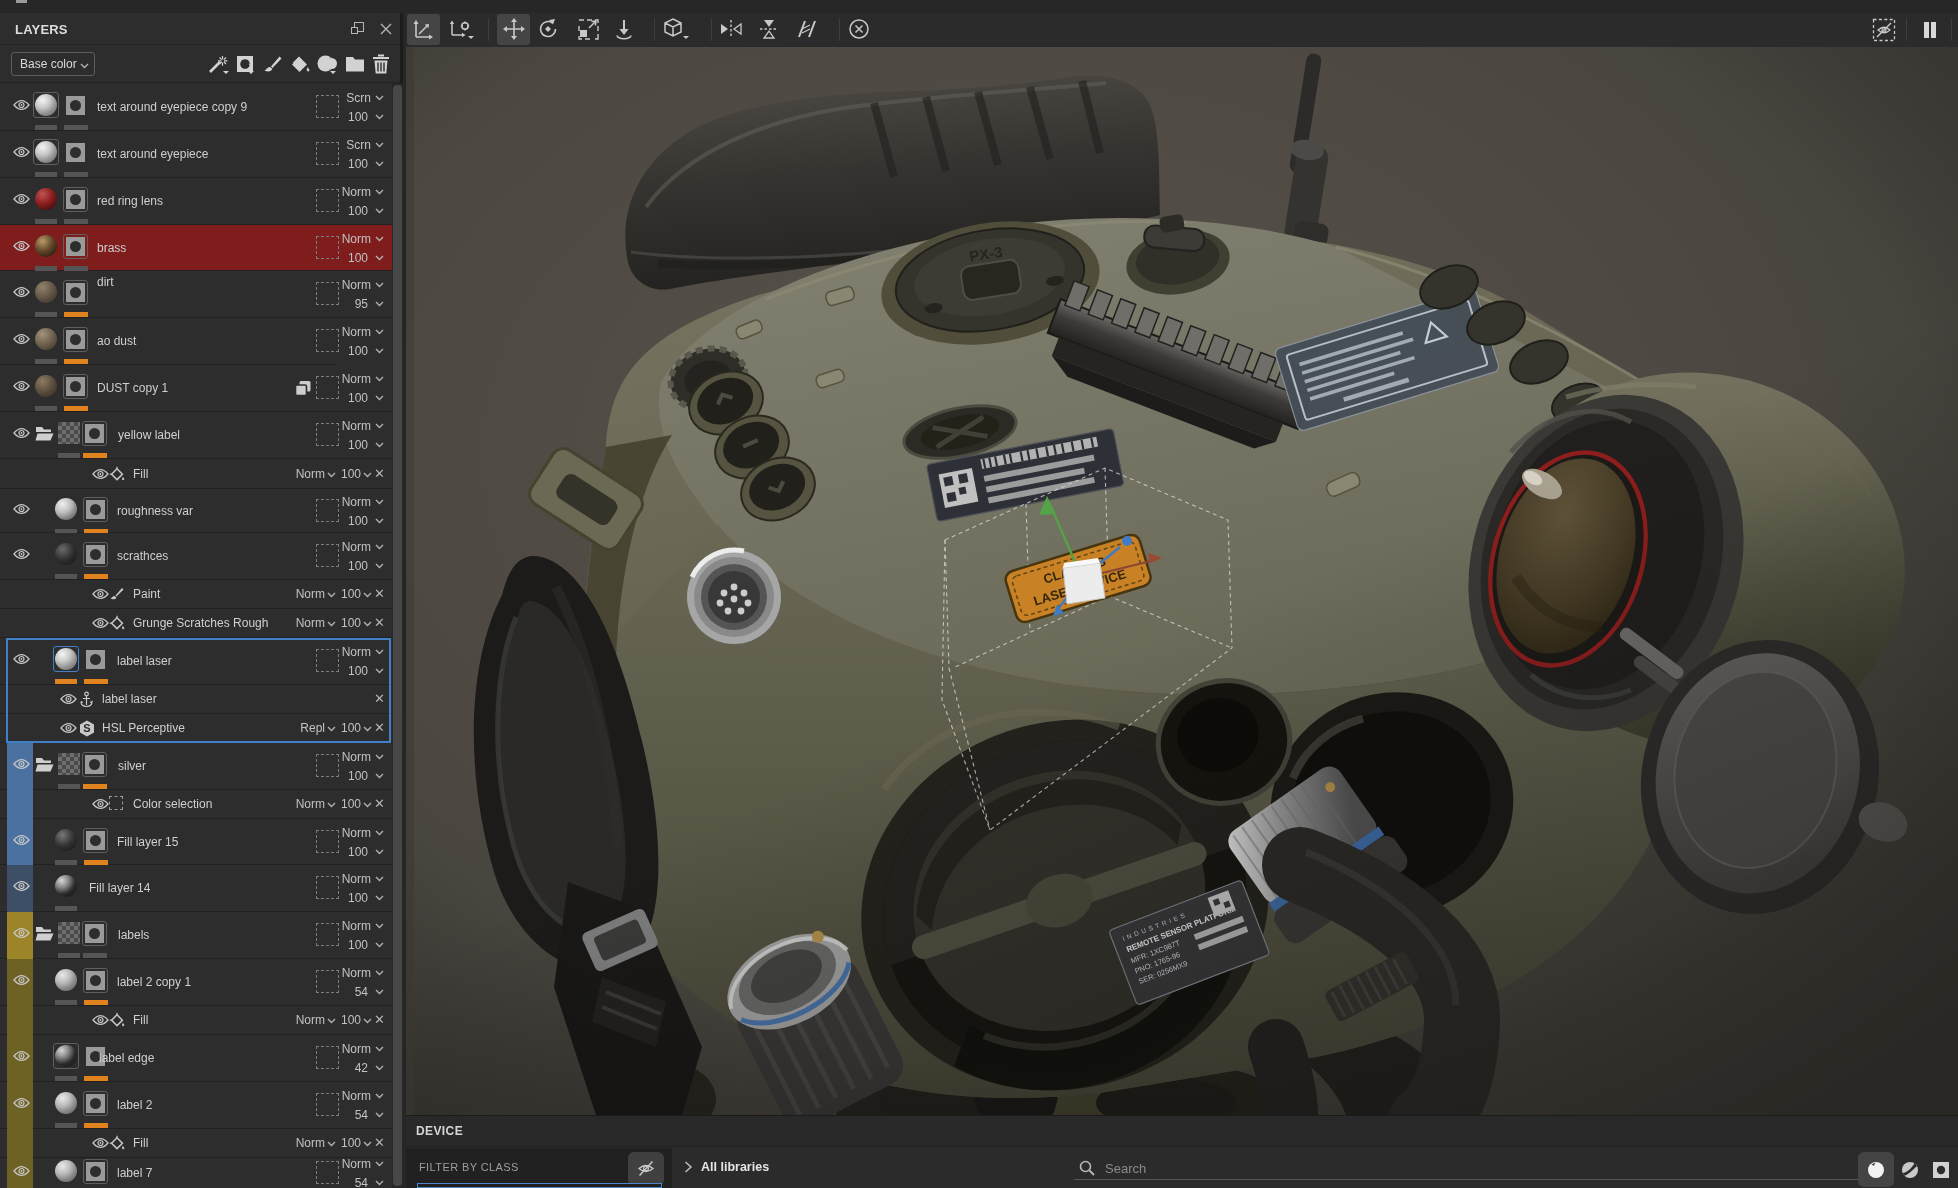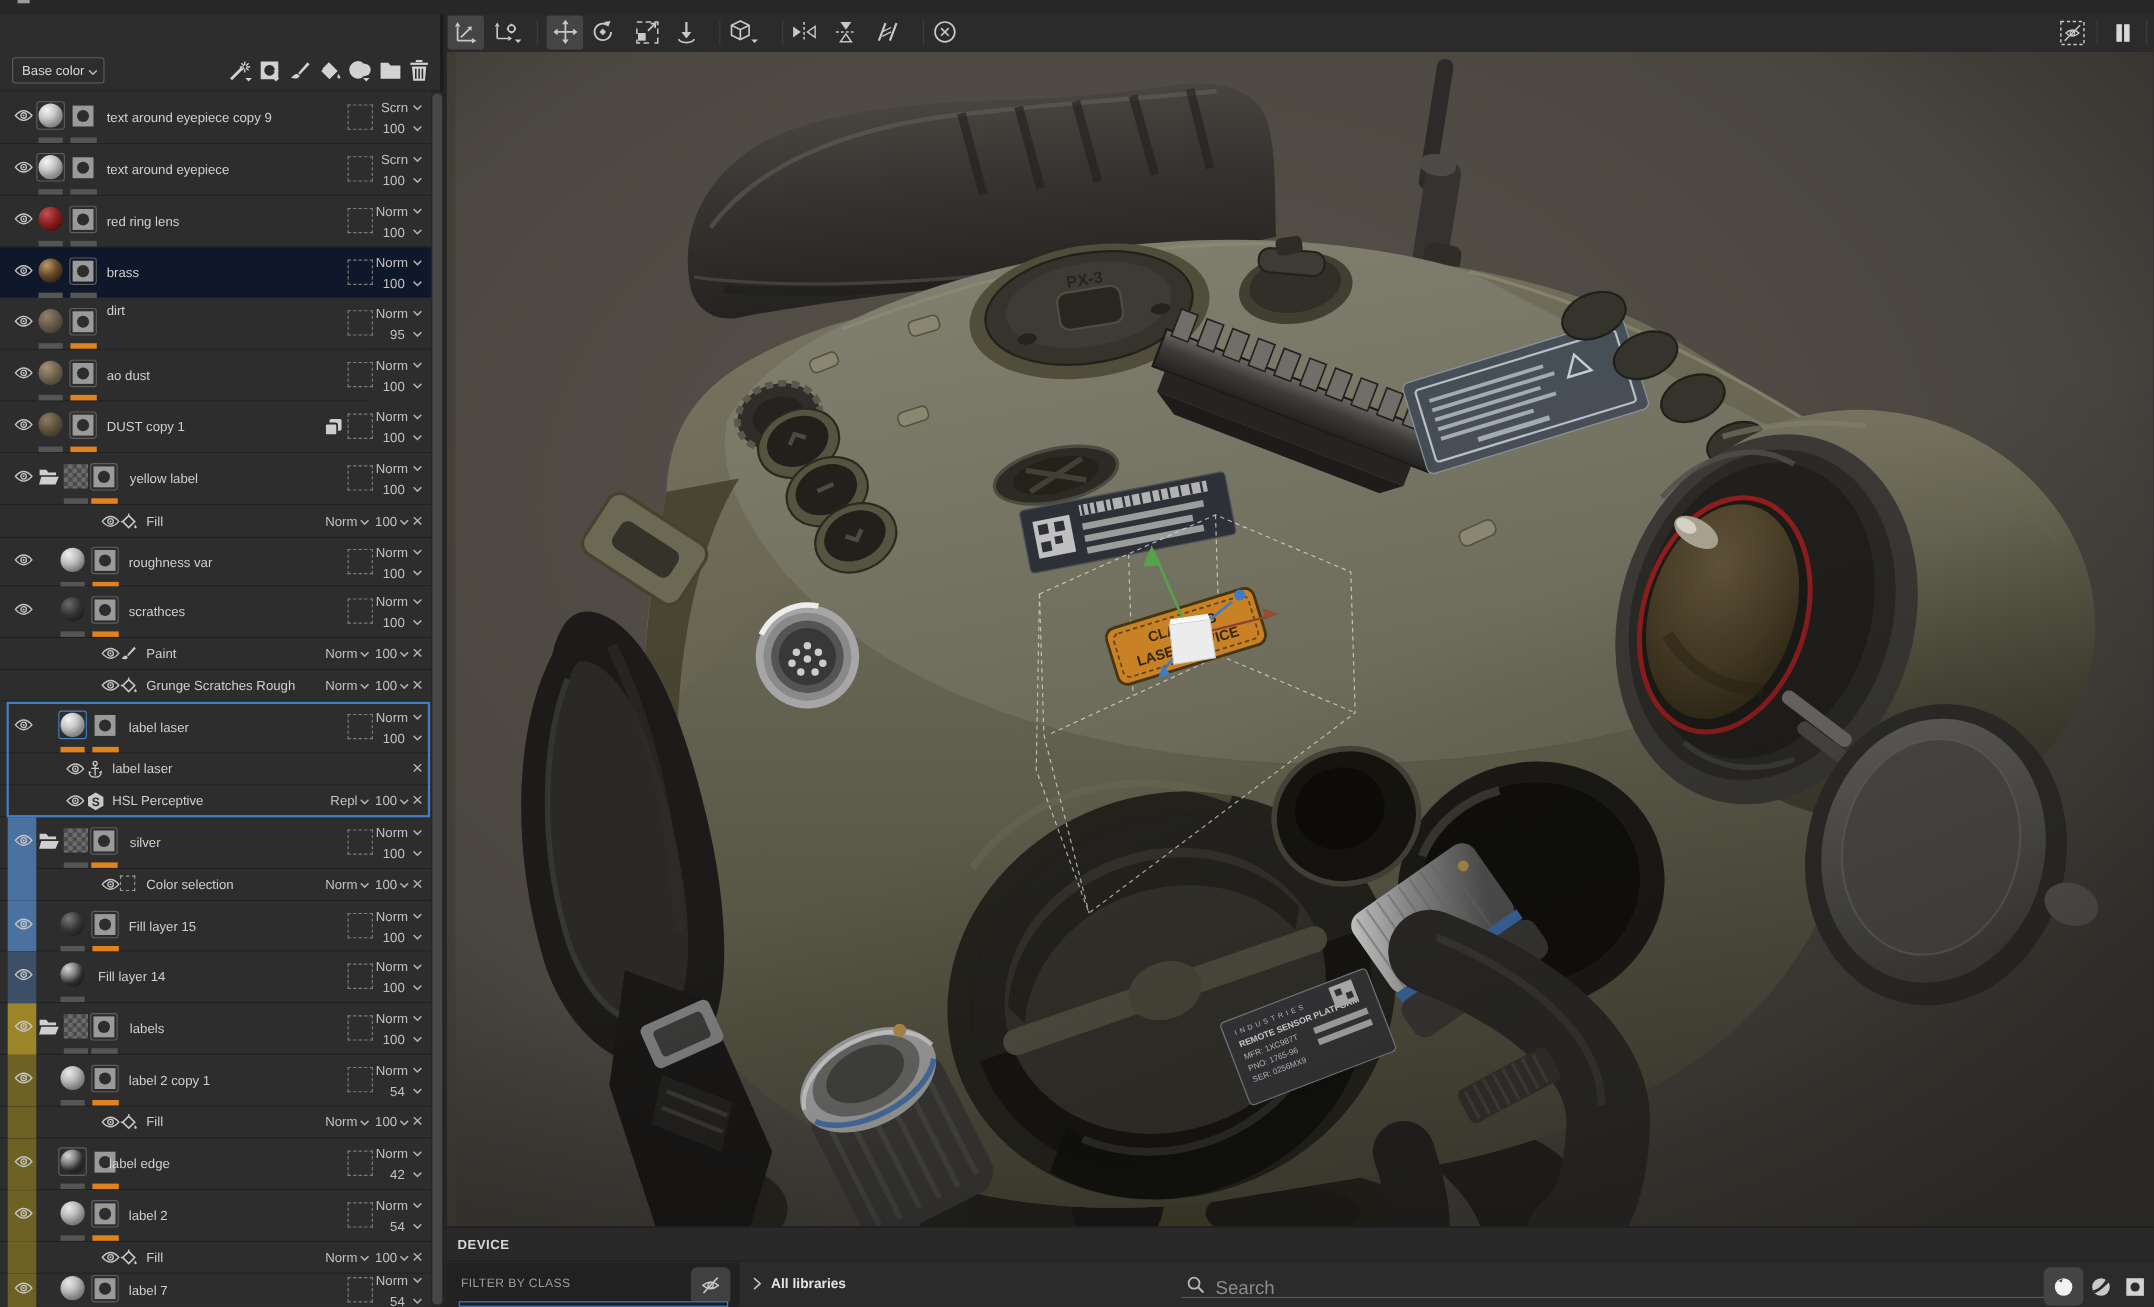--- a/index.html
+++ b/index.html
@@ -18,20 +18,30 @@
 .checker{position:absolute;background-color:#4b4b4b;background-image:linear-gradient(45deg,#6e6e6e 25%,transparent 25%),linear-gradient(-45deg,#6e6e6e 25%,transparent 25%),linear-gradient(45deg,transparent 75%,#6e6e6e 75%),linear-gradient(-45deg,transparent 75%,#6e6e6e 75%);background-size:8px 8px;background-position:0 0,0 4px,4px -4px,-4px 0}
 .xbtn{position:absolute;font-size:13px;color:#b5b5b5}
 #toolbar{position:absolute;left:406px;top:13px;width:1552px;height:34px;background:#2b2b2b}
 .tbtn{position:absolute;top:1px;width:33px;height:31px;background:#454545;border-radius:3px}
 .tsep{position:absolute;top:5px;width:1px;height:23px;background:#3d3d3d}
 #assets{position:absolute;left:406px;top:1115px;width:1552px;height:73px;background:#2b2b2b}
 </style></head><body>
 <div class="abs" style="left:0;top:0;width:1958px;height:13px;background:#272727"></div>
 <div class="abs" style="left:16px;top:0;width:11px;height:3px;background:#9a9a9a"></div>
 <div id="panel">
+<div class="abs" style="left:0;top:0;width:400px;height:32px;border-bottom:1px solid #242424">
+      <div class="abs" style="left:15px;top:9px;font-size:13px;font-weight:bold;color:#dcdcdc;letter-spacing:.2px">LAYERS</div>
+      <svg class="abs" style="left:351px;top:9px" width="13" height="13" viewBox="0 0 13 13">
+        <rect x="3.5" y="0.5" width="9" height="9" fill="none" stroke="#b5b5b5"></rect>
+        <rect x="0.5" y="5.5" width="6" height="6" fill="#2d2d2d" stroke="#b5b5b5"></rect>
+      </svg>
+      <svg class="abs" style="left:380px;top:10px" width="12" height="12" viewBox="0 0 12 12">
+        <path d="M1 1 L11 11 M11 1 L1 11" stroke="#b5b5b5" stroke-width="1.4"></path>
+      </svg>
+    </div>
     <div class="abs" style="left:0;top:32px;width:400px;height:38px;border-bottom:1px solid #222">
       <div class="abs" style="left:11px;top:7px;width:84px;height:24px;border:1px solid #5e5e5e;border-radius:3px">
         <div class="abs" style="left:8px;top:4px;font-size:12px;color:#d8d8d8">Base color</div>
         <svg class="chev" style="left:68px;top:10px" width="9" height="6" viewBox="0 0 9 6">
           <path d="M1 1 L4.5 4.5 L8 1" stroke="#b0b0b0" stroke-width="1.4" fill="none"></path>
         </svg>
       </div>
       <svg class="abs" style="left:208px;top:9px" width="22" height="22" viewBox="0 0 22 22">
         <path d="M2 18 L12 8" stroke="#d2d2d2" stroke-width="2.6"></path>
         <path d="M14.5 2 v3.4 M14.5 8.4 v3.4 M10 6.9 h3.4 M16 6.9 h3.4 M11.5 3.5 l2.2 2.2 M15.8 7.8 l2.2 2.2 M18 3.5 l-2.2 2.2 M13.7 7.8 l-2.2 2.2" stroke="#d2d2d2" stroke-width="1.2"></path>
@@ -129,21 +139,21 @@
       <div class="dashbox" style="left:316px;top:11px"></div>
       <div class="bmode" style="left:330px;top:7px;width:41px">Norm</div>
       <svg class="chev" style="left:375px;top:11px" width="9" height="6" viewBox="0 0 9 6">
         <path d="M1 1 L4.5 4.5 L8 1" stroke="#b0b0b0" stroke-width="1.4" fill="none"></path>
       </svg>
       <div class="bmode" style="left:330px;top:26px;width:38px">100</div>
       <svg class="chev" style="left:375px;top:30px" width="9" height="6" viewBox="0 0 9 6">
         <path d="M1 1 L4.5 4.5 L8 1" stroke="#b0b0b0" stroke-width="1.4" fill="none"></path>
       </svg>
     </div>
-    <div class="abs" style="left:0;top:212px;width:392px;height:46px;background:#0f172a;border-bottom:1px solid #212121">
+    <div class="abs" style="left:0;top:212px;width:392px;height:46px;background:#7f1d1d;border-bottom:1px solid #212121">
       <svg class="abs" style="left:13px;top:15px" width="17" height="12" viewBox="0 0 17 12">
         <path d="M1 6 Q8.5 -2.8 16 6 Q8.5 14.8 1 6 Z" fill="none" stroke="#c6c6c6" stroke-width="1.3"></path>
         <circle cx="8.5" cy="6" r="2.5" fill="none" stroke="#c6c6c6" stroke-width="1.2"></circle>
         <circle cx="8.5" cy="6" r="0.9" fill="#c6c6c6"></circle>
       </svg>
       <div class="sph" style="left:35px;top:10px;width:22px;height:22px;background:radial-gradient(circle at 34% 28%, #b99a6a 0%, #64492a 45%, #2e2113 80%, #1a1209 100%)"></div>
       <div class="thumbbox" style="left:63px;top:9px;width:25px;height:25px"></div>
       <div class="mask" style="left:66px;top:12px;width:19px;height:19px"></div>
       <div class="maskin" style="left:70px;top:16px;width:11px;height:11px"></div>
       <div class="bar " style="left:35px;top:41px;width:22px"></div>
@@ -1142,21 +1152,21 @@
     </svg>
     <div class="abs" style="left:11px;top:68px;width:245px;height:5px;border:1px solid #4a86c8;background:#1f1f1f"></div>
     <svg class="abs" style="left:278px;top:46px" width="9" height="12" viewBox="0 0 9 12">
       <path d="M1.5 1 L7 6 L1.5 11" stroke="#c0c0c0" stroke-width="1.5" fill="none"></path>
     </svg>
     <div class="abs" style="left:295px;top:45px;font-size:12.5px;font-weight:bold;color:#e4e4e4">All libraries</div>
     <svg class="abs" style="left:672px;top:44px" width="18" height="18" viewBox="0 0 18 18">
       <circle cx="7.5" cy="7.5" r="5" fill="none" stroke="#b9b9b9" stroke-width="1.6"></circle>
       <path d="M11.5 11.5 L16 16" stroke="#b9b9b9" stroke-width="1.8"></path>
     </svg>
-    <div class="abs" style="left:699px;top:46px;font-size:17px;color:#8b8b8b">Search</div>
+    <div class="abs" style="left:699px;top:46px;font-size:13px;color:#8b8b8b">Search</div>
     <div class="abs" style="left:668px;top:64px;width:788px;height:1px;background:#565656"></div>
     <div class="abs" style="left:1452px;top:37px;width:36px;height:35px;background:#444;border-radius:6px"></div>
     <svg class="abs" style="left:1460px;top:45px" width="20" height="20" viewBox="0 0 20 20">
       <circle cx="10" cy="10" r="8" fill="#f2f2f2"></circle>
       <path d="M5.5 4.5 a8.5 8.5 0 0 1 4 -1.8 a10 10 0 0 0 -1.5 3.2 z" fill="#444"></path>
     </svg>
     <svg class="abs" style="left:1494px;top:45px" width="20" height="20" viewBox="0 0 20 20">
       <circle cx="10" cy="10" r="8" fill="#c9c9c9"></circle>
       <path d="M2.5 13 C7 13 13 7 14.5 2.8 L17 6 C13 10 8 14.5 4.5 15.8 Z" fill="#2b2b2b"></path>
     </svg>

